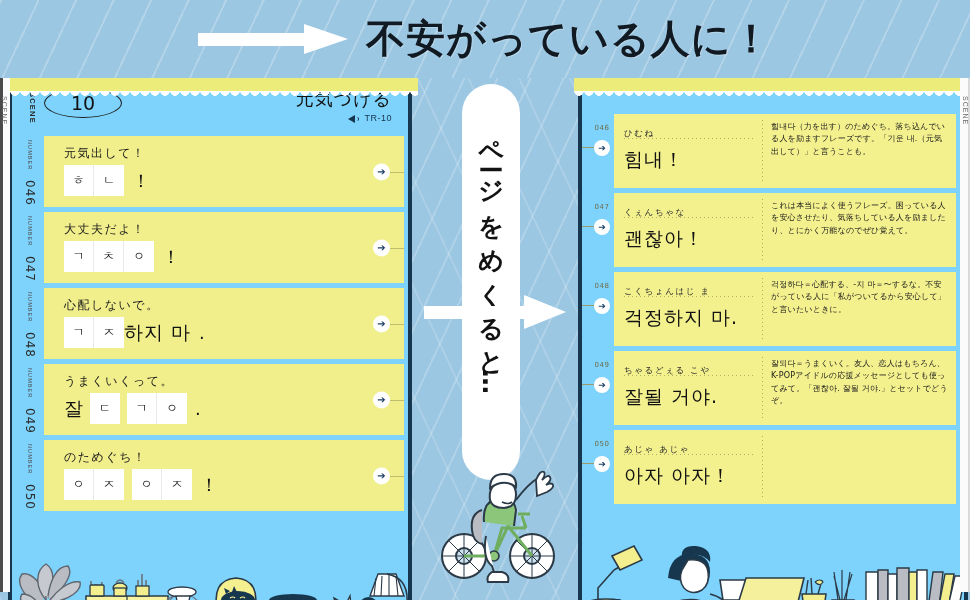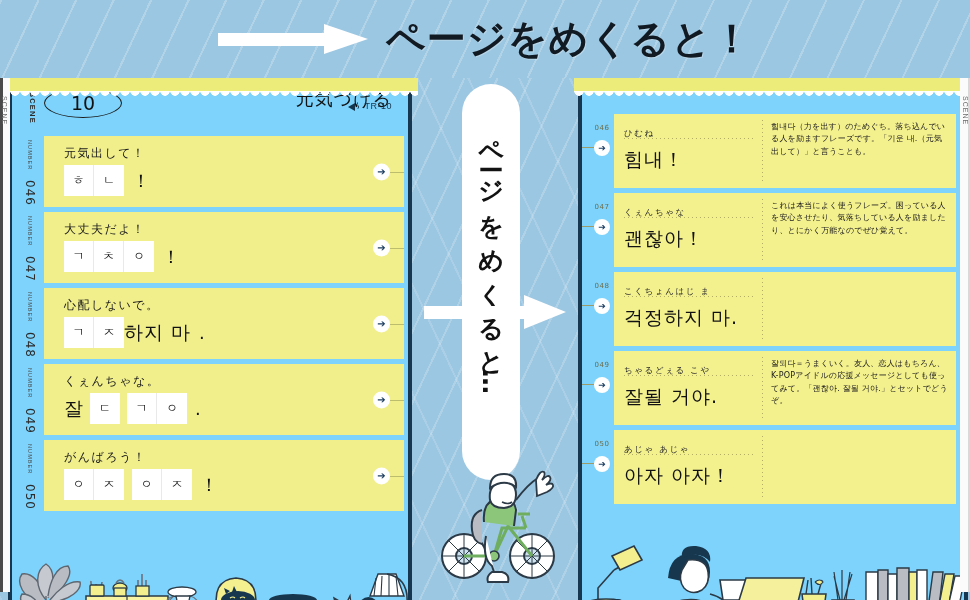--- a/index.html
+++ b/index.html
@@ -98,21 +98,21 @@
     border:1.6px solid #1d1d1d; border-radius:50%;
     display:flex; align-items:center; justify-content:center;
     font-family:"DejaVu Sans", sans-serif; font-size:19px; color:#111;
   }
   .lp-title {
     position:absolute; right:2px; top:-1px; text-align:right;
     font-family:"DejaVu Sans", sans-serif; font-size:18px; color:#111;
     letter-spacing:1px;
   }
   .tr-line {
-    position:absolute; right:2px; top:13px;
+    position:absolute; right:2px; top:25px;
     display:flex; align-items:flex-end; gap:9px; justify-content:flex-end;
   }
   .tr-ico {
     width:0; height:0; border-top:4px solid transparent; border-bottom:4px solid transparent;
     border-right:7px solid #15354c; position:relative;
   }
   .tr-ico::after {
     content:""; position:absolute; left:7px; top:-2px; width:3px; height:4px;
     border-right:1.5px solid #15354c; border-radius:0 4px 4px 0;
   }
@@ -240,21 +240,21 @@
 
 <div class="stage">
 
   <div class="banner">
     <div class="stripes"></div>
     <div class="banner-inner">
       <div class="banner-arrow">
         <div class="shaft"></div>
           <div class="head"></div>
       </div>
-      <div class="banner-text">ページをめくると！</div>
+      <div class="banner-text">不安がっている人に！</div>
     </div>
   </div>
 
   <div class="book-bg">
     <div class="stripes"></div>
   </div>
 
   <div class="edge-col l"></div>
   <div class="edge-col r"></div>
   <div class="edge-scene l">SCENE</div>
@@ -336,21 +336,21 @@
         </div>
       </div>
 
       <div class="quiz-row">
         <div class="qnum">
           <span class="lbl">NUMBER</span>
           <span class="dash"></span>
           <span class="val">049</span>
         </div>
         <div class="qcard">
-          <div class="qjp">くぇんちゃな。</div>
+          <div class="qjp">うまくいくって。</div>
           <div class="qans">
             <span class="qfixed">잘</span>
             <div class="blanks" style="margin-left:6px">
               <div class="blank">ㄷ</div>
             </div>
             <div class="blanks" style="margin-left:7px">
               <div class="blank">ㄱ</div>
               <div class="blank">ㅇ</div>
             </div>
             <span class="qpunct">.</span>
@@ -360,21 +360,21 @@
         </div>
       </div>
 
       <div class="quiz-row">
         <div class="qnum">
           <span class="lbl">NUMBER</span>
           <span class="dash"></span>
           <span class="val">050</span>
         </div>
         <div class="qcard">
-          <div class="qjp">がんばろう！</div>
+          <div class="qjp">のためぐち！</div>
           <div class="qans">
             <div class="blanks">
               <div class="blank">ㅇ</div>
               <div class="blank">ㅈ</div>
             </div>
             <div class="blanks" style="margin-left:8px">
               <div class="blank">ㅇ</div>
               <div class="blank">ㅈ</div>
             </div>
             <span class="qpunct">！</span>
@@ -485,20 +485,21 @@
         <div class="rp-num">048</div>
         <div class="rp-arrow-tail"></div>
         <div class="rp-arrow">➔</div>
         <div class="rp-card">
           <div class="rp-left">
             <div class="rp-kana">こくちょんはじ ま</div>
             <div class="rp-dot"></div>
             <div class="rp-ko">걱정하지 마.</div>
           </div>
           <div class="rp-sep"></div>
+          <div class="rp-desc">걱정하다＝心配する、-지 마＝〜するな。不安がっている人に「私がついてるから安心して」と言いたいときに。</div>
         </div>
       </div>
 
       <div class="rp-row">
         <div class="rp-num">049</div>
         <div class="rp-arrow-tail"></div>
         <div class="rp-arrow">➔</div>
         <div class="rp-card">
           <div class="rp-left">
             <div class="rp-kana">ちゃるどぇる こや</div>

